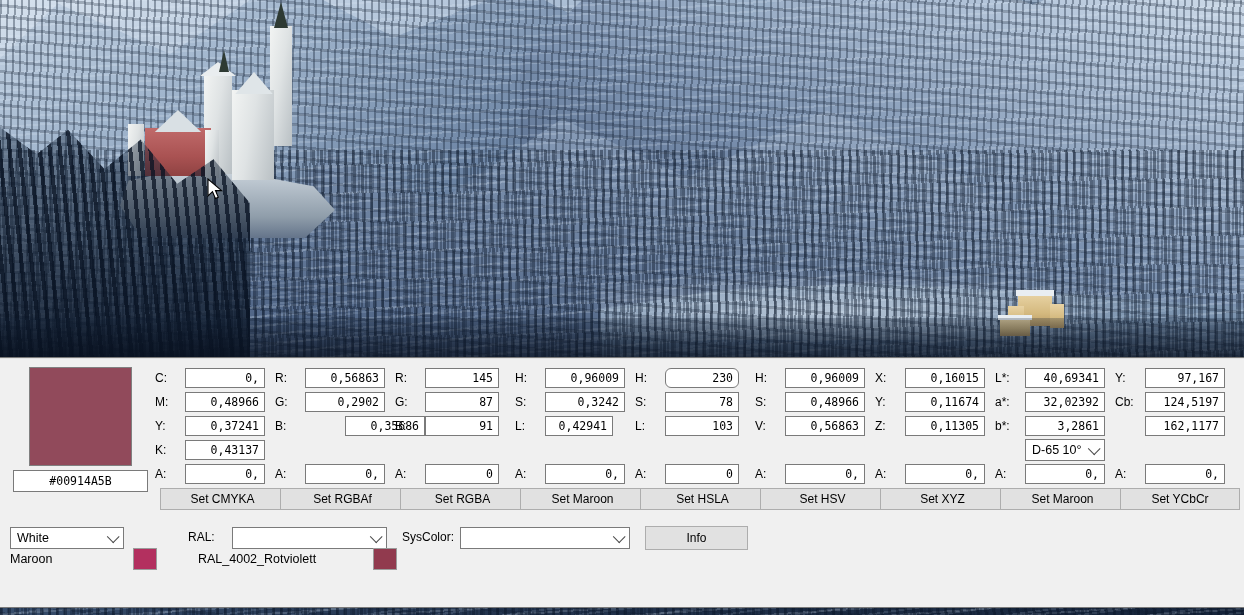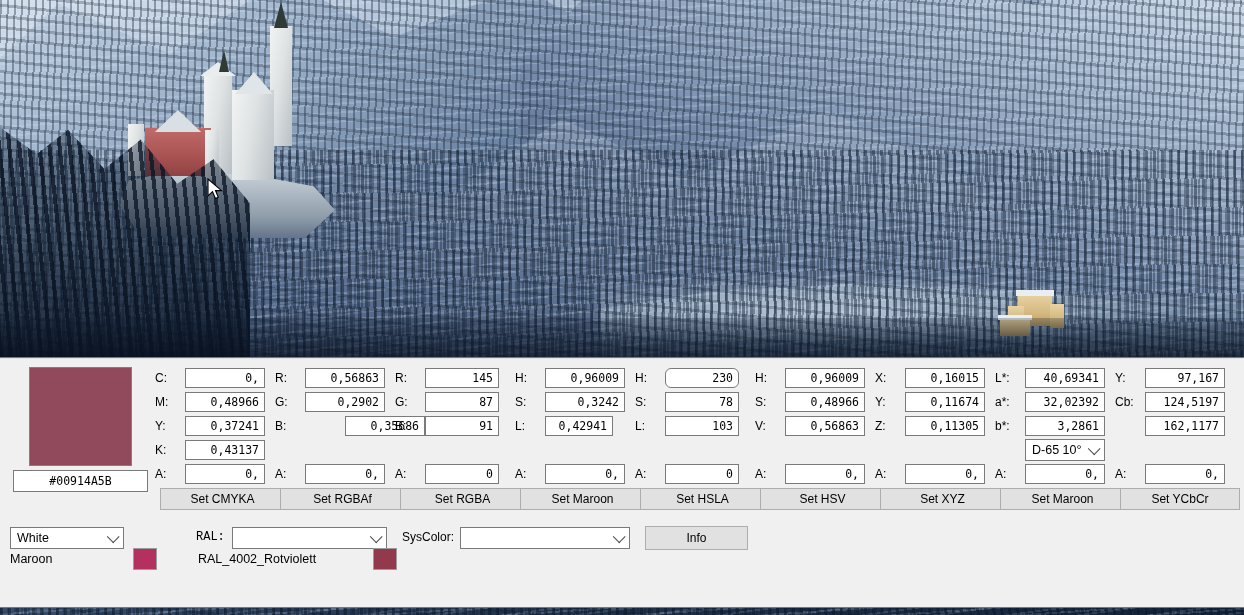--- a/index.html
+++ b/index.html
@@ -283,21 +283,21 @@
       <div class="lbl" style="left: 1115px; top: 57px; margin-left: 46px;">Cr:</div>
       <div class="tbox" style="left: 1145px; top: 57px; width: 80px;">162,1177</div>
       <div class="lbl" style="left: 1115px; top: 105px;">A:</div>
       <div class="tbox" style="left: 1145px; top: 105px; width: 80px;">0,</div>
       <div class="btn" style="left: 1120px; top: 129px; width: 120px;">Set  YCbCr</div>
       <div style="position: absolute; left: 29px; top: 8px; width: 103px; height: 99px; box-sizing: border-box; border: 1px solid rgb(128, 128, 128); background: rgb(145, 74, 91);"></div>
       <div style="position: absolute; left: 13px; top: 111px; width: 135px; height: 22px; box-sizing: border-box; border: 1px solid rgb(122, 122, 122); background: rgb(255, 255, 255); font-family: &quot;DejaVu Sans Mono&quot;, &quot;Liberation Mono&quot;, monospace; font-size: 11.5px; color: rgb(0, 0, 0); text-align: center; line-height: 20px;">#00914A5B</div>
       <div class="combo" style="left: 10px; top: 168px; width: 114px;"><span>White</span><span class="chev"></span></div>
       <div class="lbl" style="left: 10px; top: 190px; font-size: 12.5px;">Maroon</div>
       <div class="swatch" style="left: 133px; top: 189px; width: 24px; height: 22px; background: rgb(179, 48, 95);"></div>
-      <div class="lbl" style="left: 196px; top: 168px; font-family: Liberation Mono, monospace;">RAL:</div>
+      <div class="lbl" style="left: 188px; top: 168px;">RAL:</div>
       <div class="combo" style="left: 232px; top: 168px; width: 155px;"><span></span><span class="chev"></span></div>
       <div class="lbl" style="left: 198px; top: 190px; font-size: 12.5px;">RAL_4002_Rotviolett</div>
       <div class="swatch" style="left: 373px; top: 189px; width: 24px; height: 22px; background: rgb(145, 58, 78);"></div>
       <div class="lbl" style="left: 402px; top: 168px;">SysColor:</div>
       <div class="combo" style="left: 460px; top: 168px; width: 170px;"><span></span><span class="chev"></span></div>
       <div class="btn" style="left: 645px; top: 167px; width: 103px; height: 24px;">Info</div>
     </div>
 </div>
 
 </body></html>

